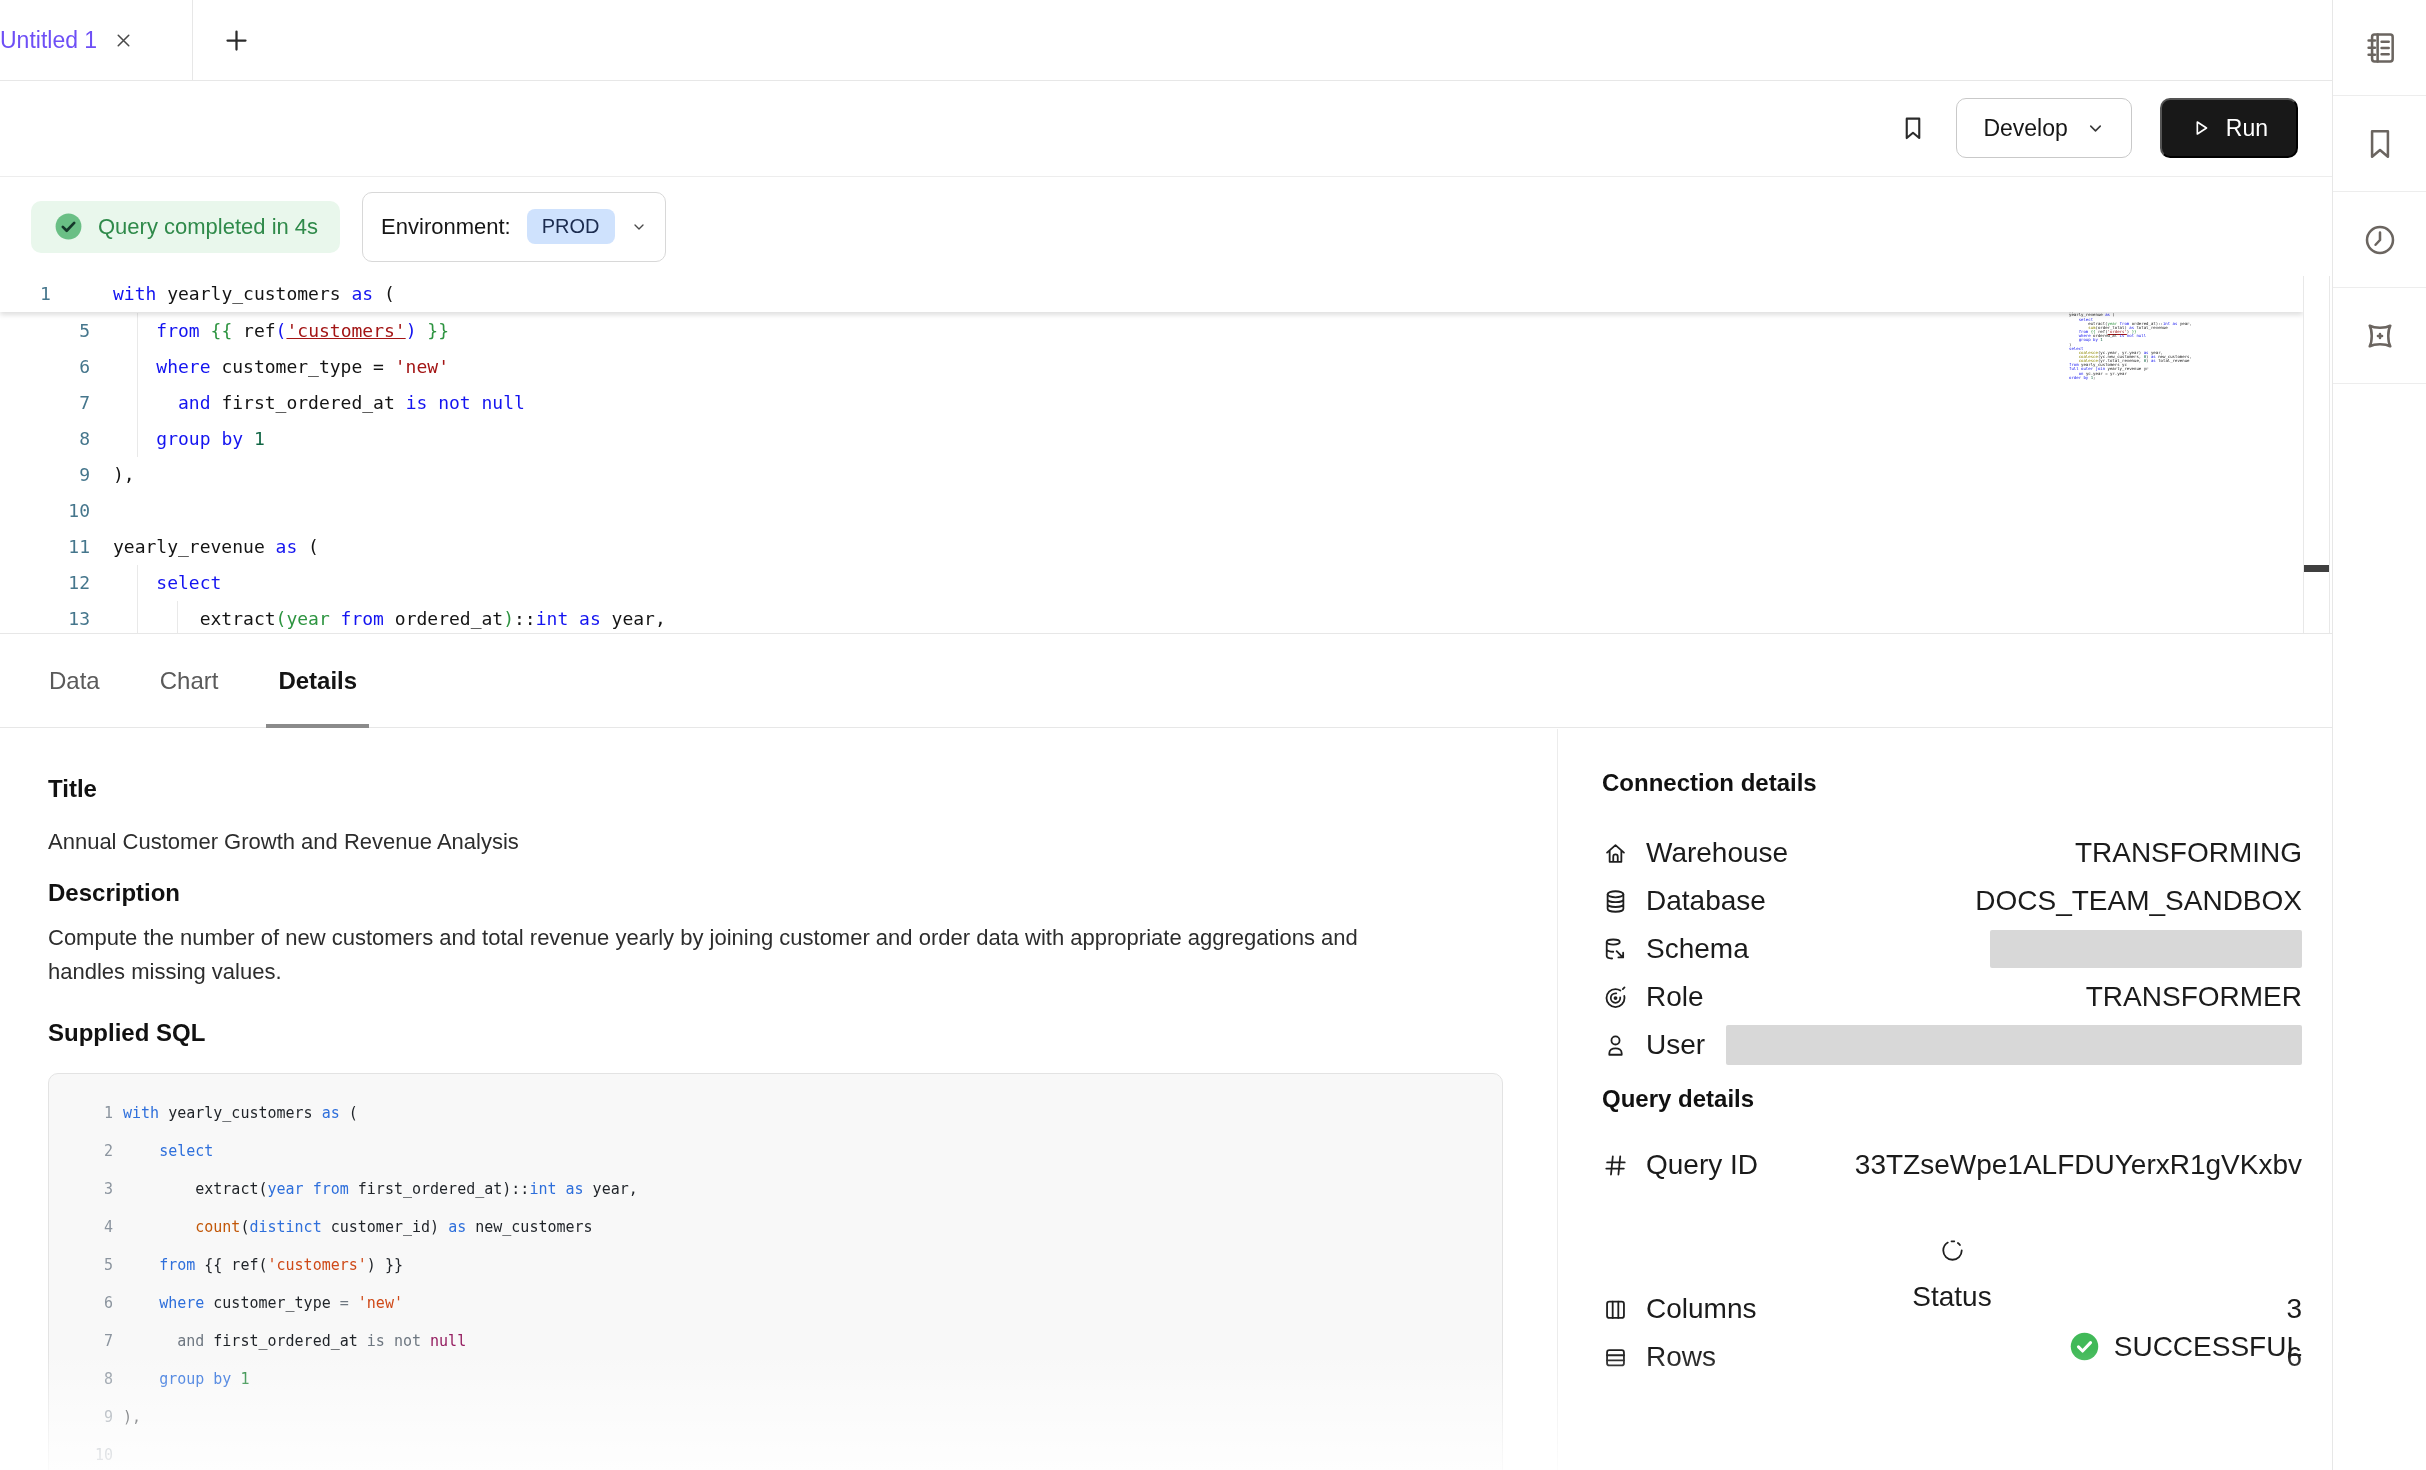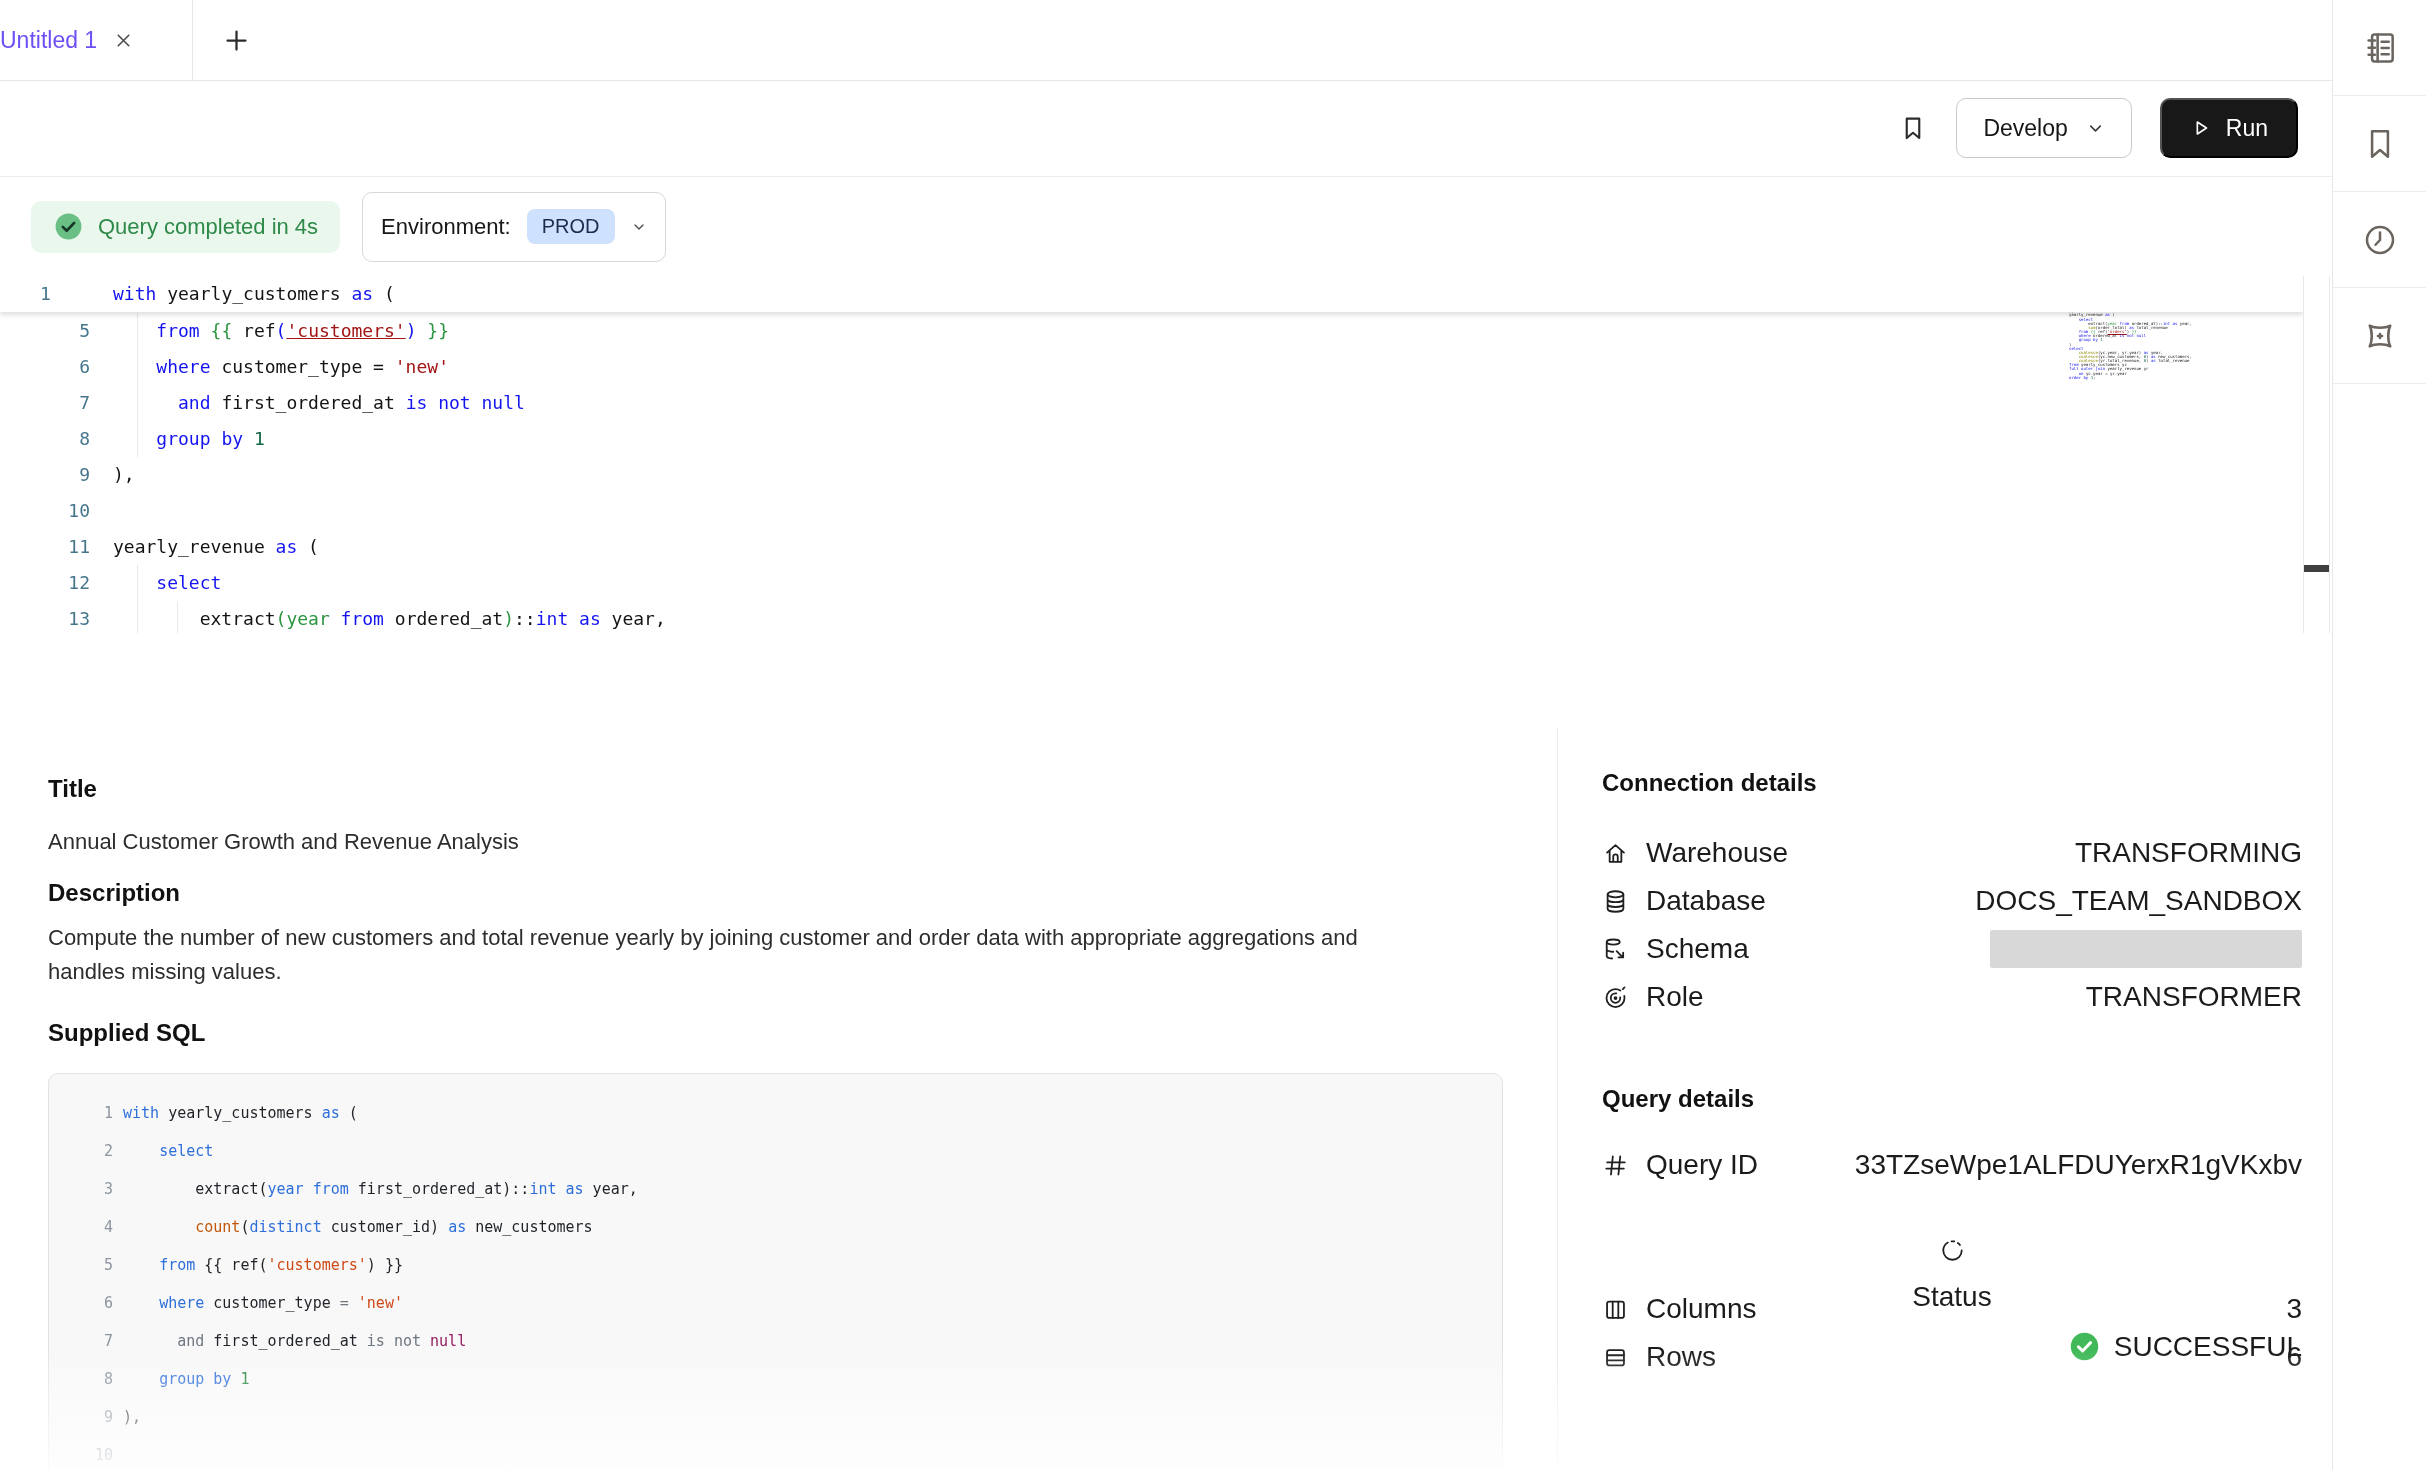--- a/index.html
+++ b/index.html
@@ -224,20 +224,25 @@
           <div class="mini-line"><span class="t-kw">from</span><span class="t-pl"> yearly_customers yc</span></div>
           <div class="mini-line"><span class="t-kw">full outer join</span><span class="t-pl"> yearly_revenue yr</span></div>
           <div class="mini-line"><span class="t-pl">    </span><span class="t-kw">on</span><span class="t-pl"> yc.year = yr.year</span></div>
           <div class="mini-line"><span class="t-kw">order by</span><span class="t-pl"> </span><span class="t-num">1</span><span class="t-pl">;</span></div>
         </div>
       <div id="editor-track">
         <div id="editor-thumb"></div>
       </div>
     </div>
 
+    <div id="result-tabs">
+      <div class="rtab">Data</div>
+      <div class="rtab">Chart</div>
+      <div class="rtab active">Details</div>
+    </div>
 
     <div id="details">
       <div id="details-divider"></div>
 
       <div id="details-left">
         <div class="d-heading" style="top:46px;">Title</div>
         <div class="d-text" style="top:96px;">Annual Customer Growth and Revenue Analysis</div>
         <div class="d-heading" style="top:150px;">Description</div>
         <div class="d-text" style="top:192px;width:1340px;">Compute the number of new customers and total revenue yearly by joining customer and order data with appropriate aggregations and handles missing values.</div>
         <div class="d-heading" style="top:290px;">Supplied SQL</div>
@@ -292,20 +297,30 @@
             <svg viewBox="0 0 24 24">
                 <circle cx="12" cy="12.5" r="8" stroke-dasharray="42 6"></circle>
                 <circle cx="12" cy="12.5" r="4.2" stroke-dasharray="20 5"></circle>
                 <circle cx="12" cy="12.5" r="0.9" fill="#1f1f1f"></circle>
                 <path d="M18.5 4.5l1.5-1.5"></path>
               </svg>
             </span>
           <span class="dlabel">Role</span>
           <span class="dvalue">TRANSFORMER</span>
         </div>
+        <div class="drow" style="top:292px;">
+          <span class="dicon">
+            <svg viewBox="0 0 24 24">
+                <circle cx="12" cy="7.5" r="3.6"></circle>
+                <path d="M6.5 20.2v-1.4c0-2.7 2.5-4.3 5.5-4.3s5.5 1.6 5.5 4.3v1.4z"></path>
+              </svg>
+            </span>
+          <span class="dlabel">User</span>
+          <span class="redact redact-user"></span>
+        </div>
 
         <div class="p-heading" style="top:356px;">Query details</div>
 
         <div class="drow" style="top:412px;">
           <span class="dicon">
             <svg viewBox="0 0 24 24">
                 <path d="M9.6 4 8 20 M16.2 4l-1.6 16 M4.6 9.3h15.6 M3.8 14.7h15.6"></path>
               </svg>
             </span>
           <span class="dlabel">Query ID</span>

